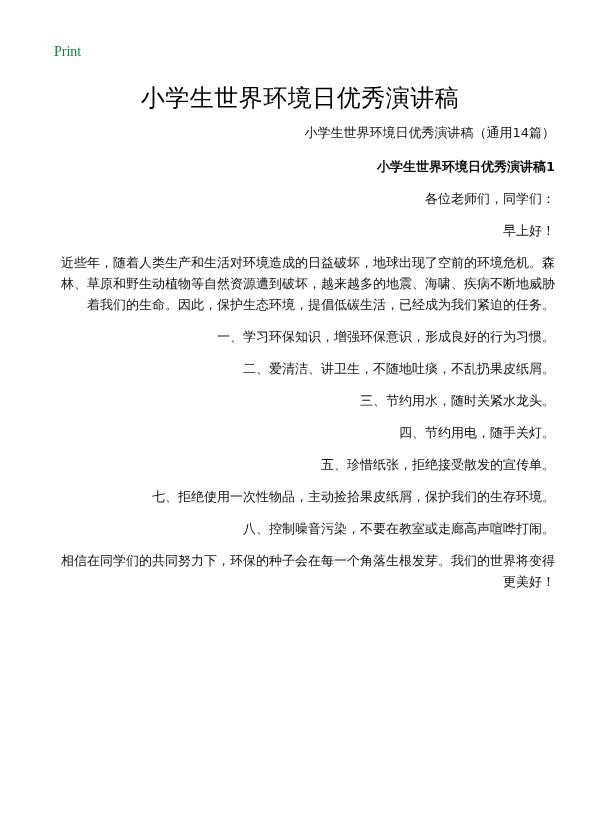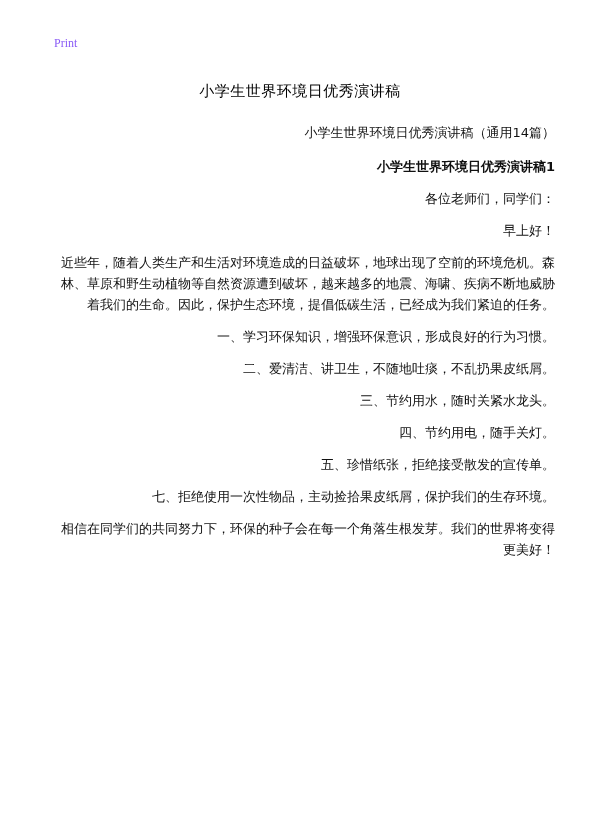--- a/index.html
+++ b/index.html
@@ -2,27 +2,27 @@
 <html><head>
 <meta charset="utf-8">
 <style>
   html, body { margin: 0; padding: 0; background: #ffffff; }
   body {
     width: 600px; height: 828px; overflow: hidden; position: relative;
     font-family: "DejaVu Sans", "Liberation Sans", sans-serif;
     color: #111111;
   }
   .print-label {
-    position: absolute; left: 54px; top: 36px;
+    position: absolute; left: 54px; top: 44px;
     font-family: "Liberation Serif", "DejaVu Serif", serif;
-    font-size: 12px; color: #8b5cf6;
+    font-size: 14px; color: #15803d;
   }
   .doc-title {
     position: absolute; left: 0; width: 600px; top: 82px;
-    text-align: center; font-size: 15px; letter-spacing: 0.5px; color: #000;
+    text-align: center; font-size: 24px; letter-spacing: 0.5px; color: #000;
   }
   .content {
     position: absolute; left: 55px; top: 122px; width: 500px;
     font-size: 13px; line-height: 21px; text-align: right;
   }
   .content p { margin: 0 0 11px 0; }
   .subtitle { font-size: 13px; margin-bottom: 13px !important; }
   .section-head { font-weight: bold; margin-top: 4px !important; margin-bottom: 11px !important; }
   .intro { letter-spacing: 0.2px; }
 </style>
@@ -38,14 +38,15 @@
   <p class="section-head">小学生世界环境日优秀演讲稿1</p>
   <p>各位老师们，同学们：</p>
   <p>早上好！</p>
   <p>近些年，随着人类生产和生活对环境造成的日益破坏，地球出现了空前的环境危机。森林、草原和野生动植物等自然资源遭到破坏，越来越多的地震、海啸、疾病不断地威胁着我们的生命。因此，保护生态环境，提倡低碳生活，已经成为我们紧迫的任务。</p>
   <p>一、学习环保知识，增强环保意识，形成良好的行为习惯。</p>
   <p>二、爱清洁、讲卫生，不随地吐痰，不乱扔果皮纸屑。</p>
   <p>三、节约用水，随时关紧水龙头。</p>
   <p>四、节约用电，随手关灯。</p>
   <p>五、珍惜纸张，拒绝接受散发的宣传单。</p>
   <p>七、拒绝使用一次性物品，主动捡拾果皮纸屑，保护我们的生存环境。</p>
+  <p>八、控制噪音污染，不要在教室或走廊高声喧哗打闹。</p>
   <p>相信在同学们的共同努力下，环保的种子会在每一个角落生根发芽。我们的世界将变得更美好！</p>
 </div>
 
 </body></html>

